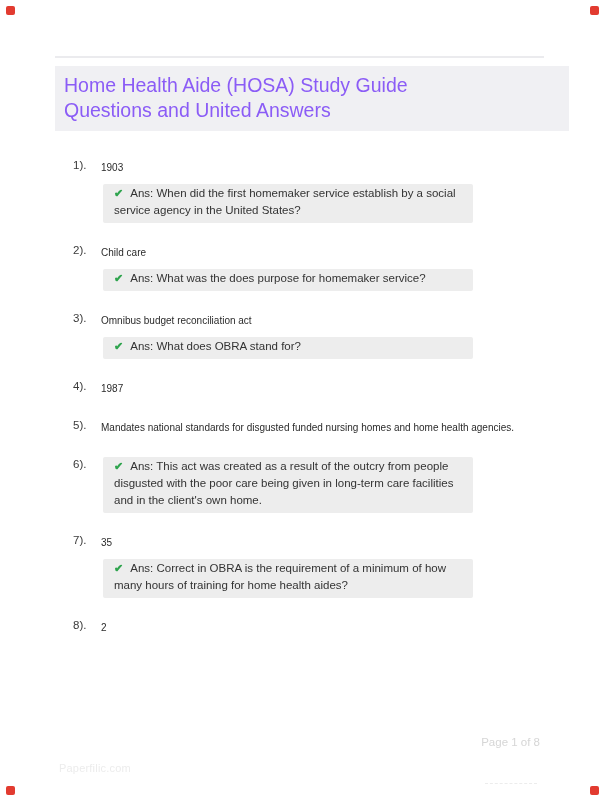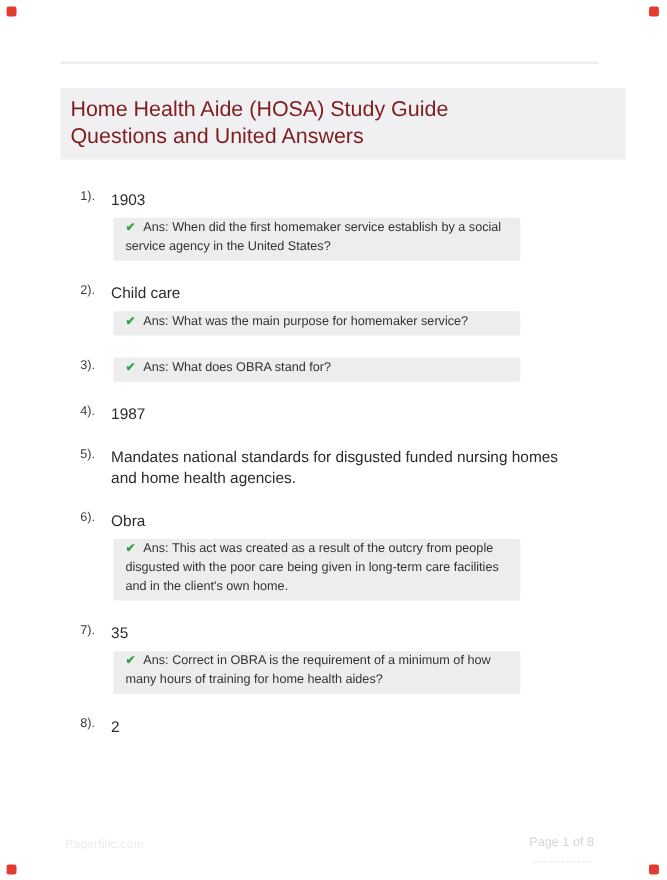--- a/index.html
+++ b/index.html
@@ -18,49 +18,49 @@
   .corner.tl{left:6px;top:6px;}
   .corner.tr{right:7px;top:6px;}
   .corner.bl{left:6px;bottom:5px;}
   .corner.br{right:7px;bottom:5px;}
 
   .content{padding-top:56px;}
 
   .rule{margin-left:55px;width:489px;height:2px;background:#ebebee;}
 
   .title-box{
-    margin-left:55px;margin-top:22px;width:514px;box-sizing:border-box;
+    margin-left:55px;margin-top:8px;width:514px;box-sizing:border-box;
     background:#f0f0f3;
     padding:7px 10px 8px 9px;
-    font-size:19.5px;line-height:25px;color:#7f1d1d;
+    font-size:19.5px;line-height:25px;color:#8b5cf6;
   }
 
   .qa{margin-top:27px;}
   .item{position:relative;padding-left:103px;padding-right:72px;margin-bottom:20px;}
   .qnum{
     position:absolute;left:73px;top:1px;
     font-size:11.5px;color:#3a3a3a;
   }
   .qterm{
-    font-size:14px;line-height:19px;color:#2b2b2b;margin-left:-2px;
+    font-size:10px;line-height:19px;color:#2b2b2b;margin-left:-2px;
   }
   .ans{
     margin-top:7px;background:#ededed;border-radius:2px;
     width:370px;box-sizing:border-box;
     padding:1px 11px 4px;
     font-size:11.5px;line-height:17px;color:#333333;
   }
   .check{color:#2fa44e;font-size:11px;margin-right:4px;font-weight:bold;}
 
   .footer-watermark{
     position:absolute;left:59px;top:762px;
     font-size:11px;color:#ececec;letter-spacing:0.2px;
   }
   .footer-page{
-    position:absolute;right:66px;top:760px;
+    position:absolute;right:66px;top:736px;
     font-size:11.5px;color:#d6d6d6;
   }
   .footer-dashes{
     position:absolute;right:69px;top:783px;width:52px;
     border-top:1px dashed #ececec;height:0;
   }
 </style>
 </head>
 <body>
 
@@ -86,44 +86,44 @@
     <div class="qterm">1903</div>
     <div class="ans">
       <span class="check">✔ </span><span>Ans: When did the first homemaker service establish by a social service agency in the United States?</span>
     </div>
   </div>
 
   <div class="item">
     <span class="qnum">2).</span>
     <div class="qterm">Child care</div>
     <div class="ans">
-      <span class="check">✔ </span><span>Ans: What was the main purpose for homemaker service?</span>
+      <span class="check">✔ </span><span>Ans: What was the does purpose for homemaker service?</span>
     </div>
   </div>
 
   <div class="item">
     <span class="qnum">3).</span>
+    <div class="qterm">Omnibus budget reconciliation act</div>
     <div class="ans">
       <span class="check">✔ </span><span>Ans: What does OBRA stand for?</span>
     </div>
   </div>
 
   <div class="item">
     <span class="qnum">4).</span>
     <div class="qterm">1987</div>
   </div>
 
   <div class="item">
     <span class="qnum">5).</span>
     <div class="qterm">Mandates national standards for disgusted funded nursing homes and home health agencies.</div>
   </div>
 
   <div class="item">
     <span class="qnum">6).</span>
-    <div class="qterm">Obra</div>
     <div class="ans">
       <span class="check">✔ </span><span>Ans: This act was created as a result of the outcry from people disgusted with the poor care being given in long-term care facilities and in the client's own home.</span>
     </div>
   </div>
 
   <div class="item">
     <span class="qnum">7).</span>
     <div class="qterm">35</div>
     <div class="ans">
       <span class="check">✔ </span><span>Ans: Correct in OBRA is the requirement of a minimum of how many hours of training for home health aides?</span>

